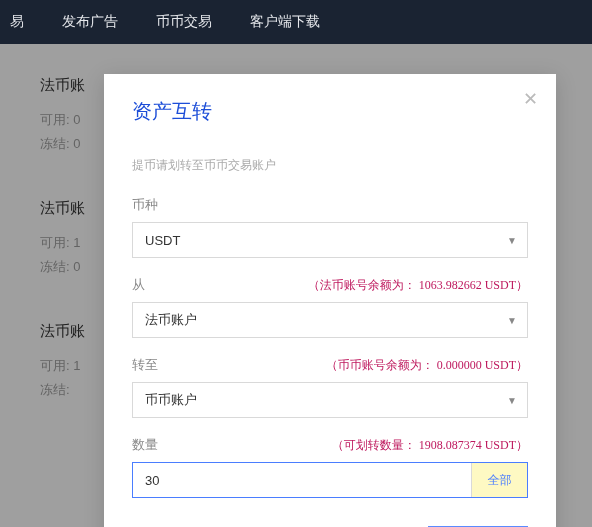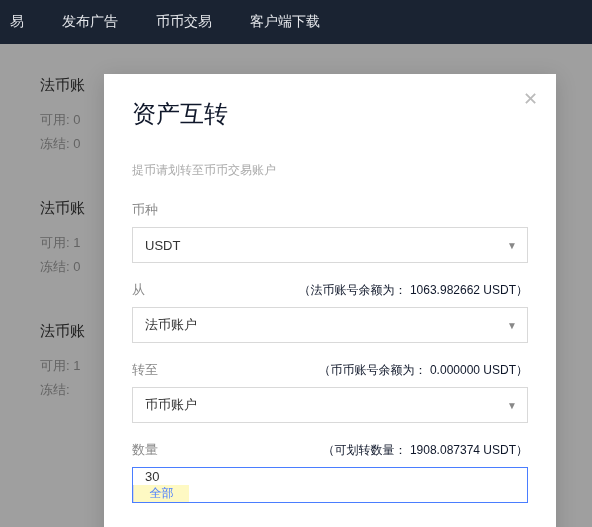--- a/index.html
+++ b/index.html
@@ -56,22 +56,22 @@
     }
     .modal-close {
       position: absolute;
       top: 16px; right: 18px;
       color: #bbb;
       cursor: pointer;
       font-size: 18px;
       line-height: 1;
     }
     .modal-title {
-      font-size: 24px;
-      color: #0f172a;
+      font-size: 20px;
+      color: #1d4ed8;
       margin-bottom: 6px;
     }
     .modal-sub {
       font-size: 12px;
       color: #aaa;
       margin-bottom: 22px;
       margin-top: 32px;
     }
     .form-row {
       margin-bottom: 18px;
@@ -81,21 +81,22 @@
       justify-content: space-between;
       align-items: center;
       margin-bottom: 8px;
     }
     .form-label {
       font-size: 13px;
       color: #888;
     }
     .form-hint {
       font-size: 12px;
-      color: #0f172a;
+      color: #be185d;
+      font-family: Liberation Serif, serif;
     }
     .select {
       position: relative;
       border: 1px solid #d9d9d9;
       height: 36px;
       display: flex;
       align-items: center;
       padding: 0 12px;
       font-size: 13px;
       color: #333;
@@ -106,21 +107,20 @@
       position: absolute;
       right: 10px; top: 50%;
       transform: translateY(-50%);
       color: #888;
       font-size: 10px;
     }
     .input-wrap {
       display: flex;
       border: 1px solid #4a7dff;
       height: 36px;
-      flex-direction: column;
     }
     .input-wrap input {
       flex: 1;
       border: none;
       outline: none;
       padding: 0 12px;
       font-size: 13px;
       color: #333;
     }
     .input-all {

